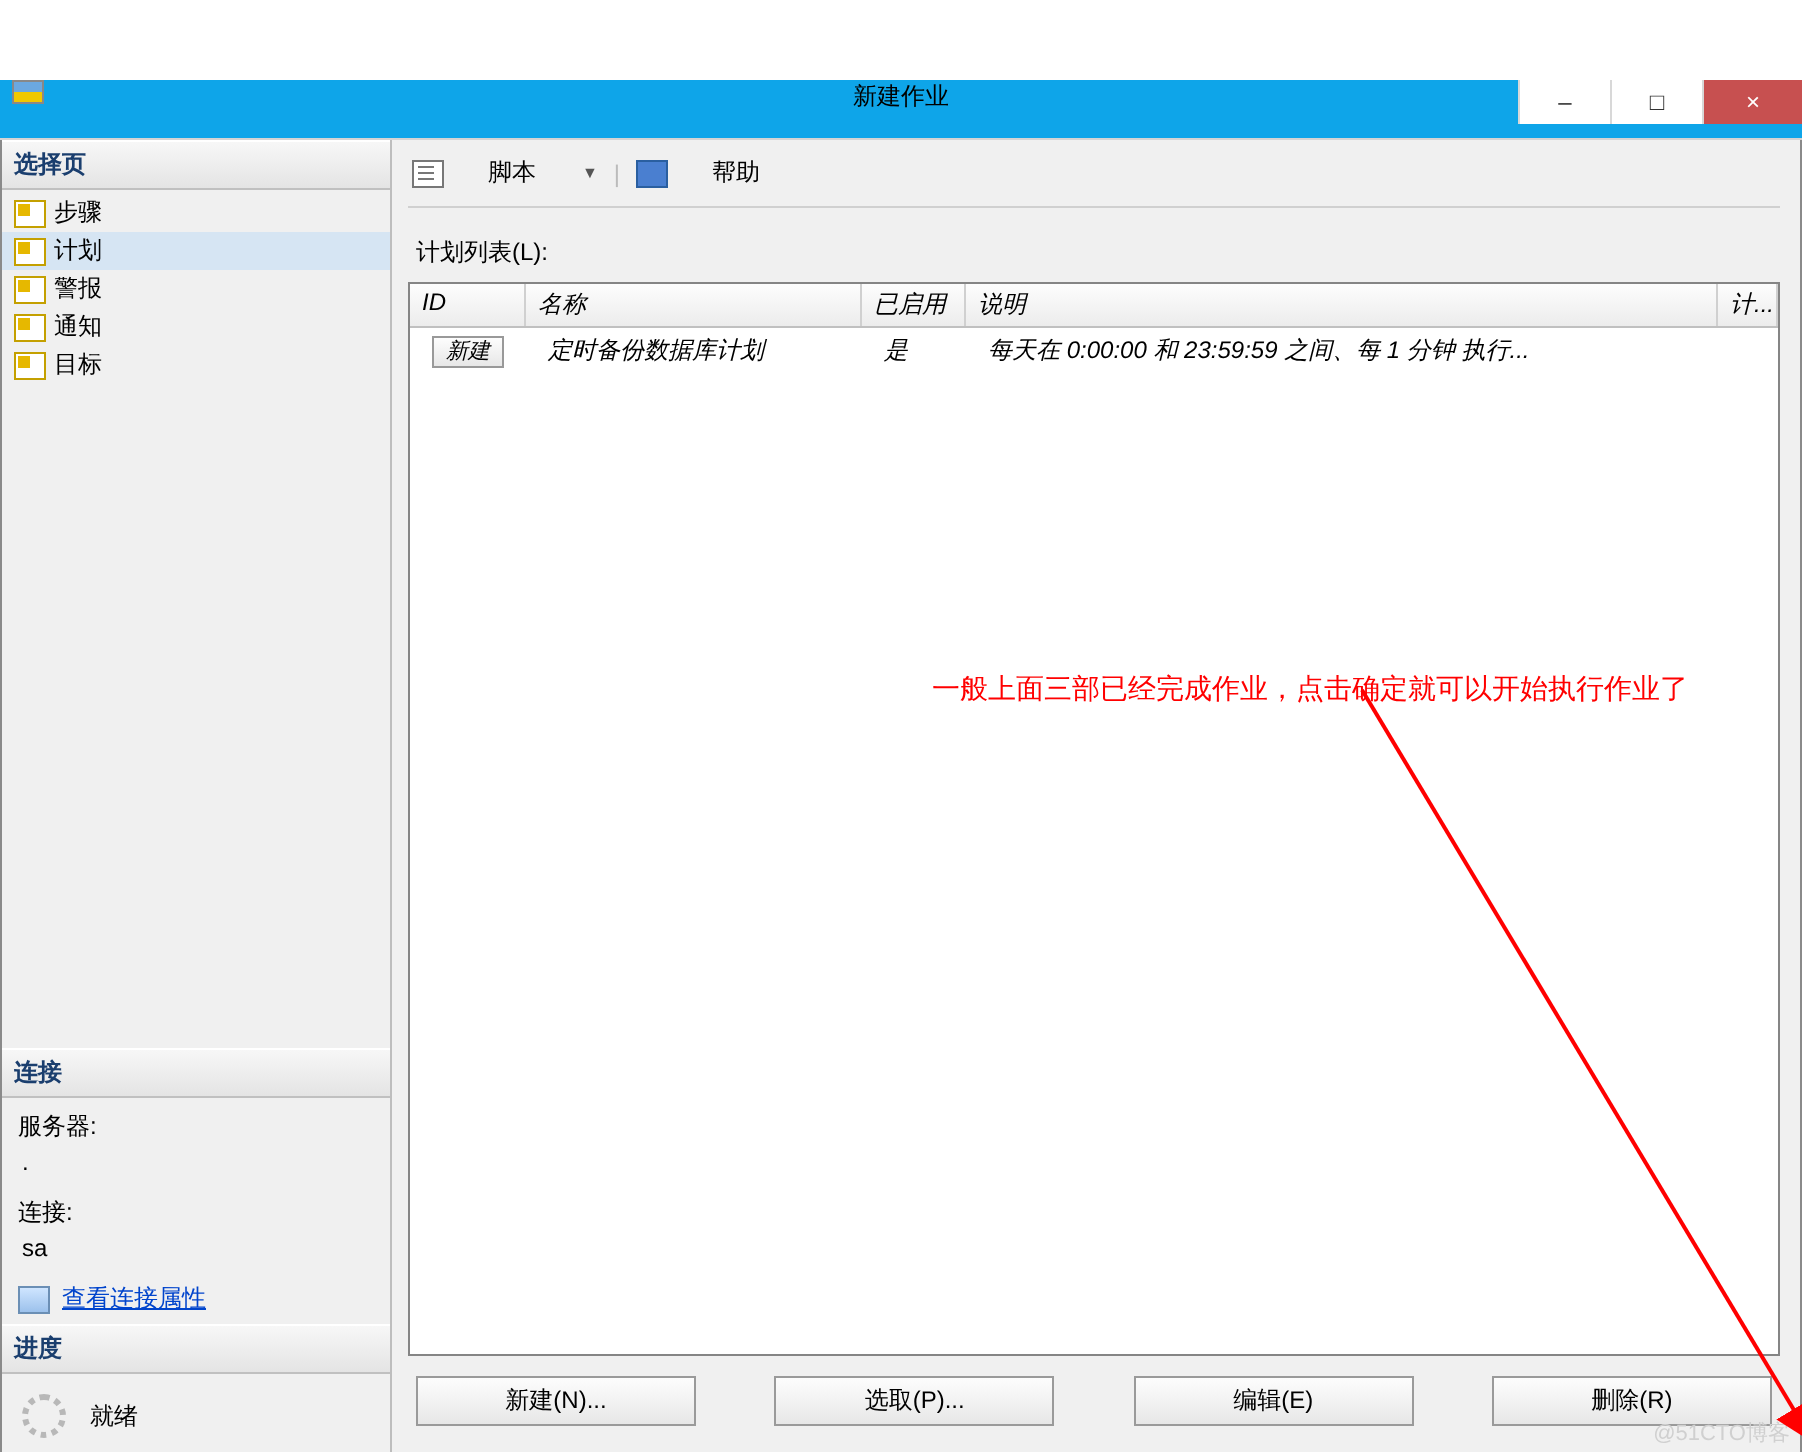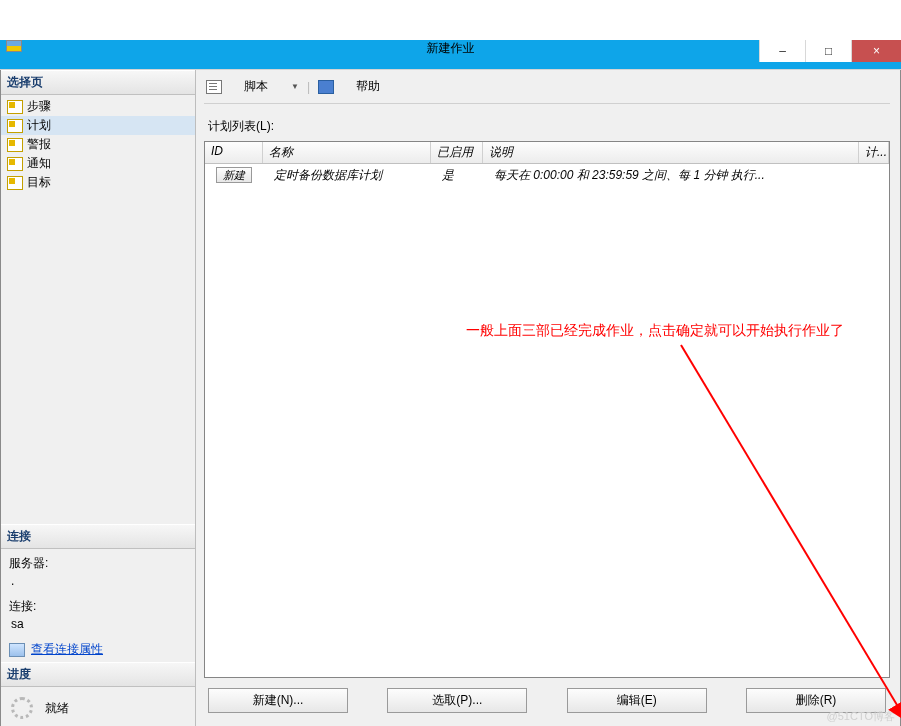--- a/index.html
+++ b/index.html
@@ -50,21 +50,21 @@
 .col-desc { flex: 1; }
 .col-last { width: 30px; text-align: center; }
 .grid-row { display: flex; align-items: center; padding: 2px 0; }
 .grid-row .cell { padding: 1px 11px; }
 .cell-id { width: 58px; }
 .cell-id .new-btn { background: linear-gradient(#fdfdfd,#e7e7e7); border: 1px solid #999; padding: 1px 6px; font-size: 11px; cursor: pointer; }
 .cell-name { width: 168px; }
 .cell-enabled { width: 52px; }
 .cell-desc { flex: 1; white-space: nowrap; }
 
-.annotation { position: absolute; top: 252px; left: 270px; color: #ff0000; font-size: 14px; pointer-events: none; z-index: 10; }
+.annotation { position: absolute; top: 266px; left: 270px; color: #ff0000; font-size: 14px; pointer-events: none; z-index: 10; }
 .arrow-svg { position: absolute; top: 270px; left: 480px; z-index: 9; pointer-events: none; }
 
 .action-row { display: flex; gap: 20px; padding: 10px 4px 6px; justify-content: space-between; }
 .action-row button { flex: 1; max-width: 140px; padding: 3px 8px; background: linear-gradient(#fdfdfd,#e7e7e7); border: 1px solid #9a9a9a; cursor: pointer; }
 
 .dialog-buttons { display: flex; justify-content: flex-end; gap: 10px; padding: 0 12px 12px 0; background: #f0f0f0; border: 1px solid #8a8a8a; border-top: none; height: 35px; align-items: center; }
 .dialog-buttons button { width: 88px; padding: 3px 8px; background: linear-gradient(#fdfdfd,#e7e7e7); border: 1px solid #9a9a9a; cursor: pointer; }
 
 .watermark { position: absolute; right: 6px; bottom: 2px; color: #d0d0d0; font-size: 11px; pointer-events: none; }
 </style>

